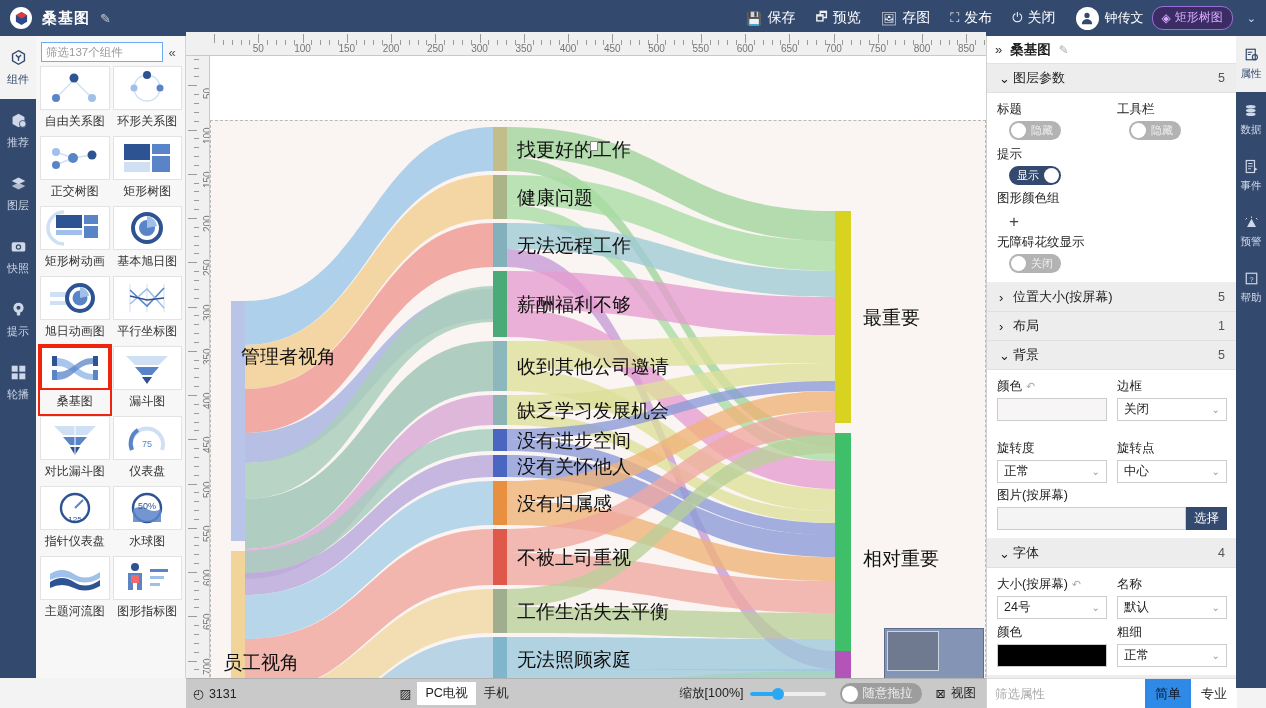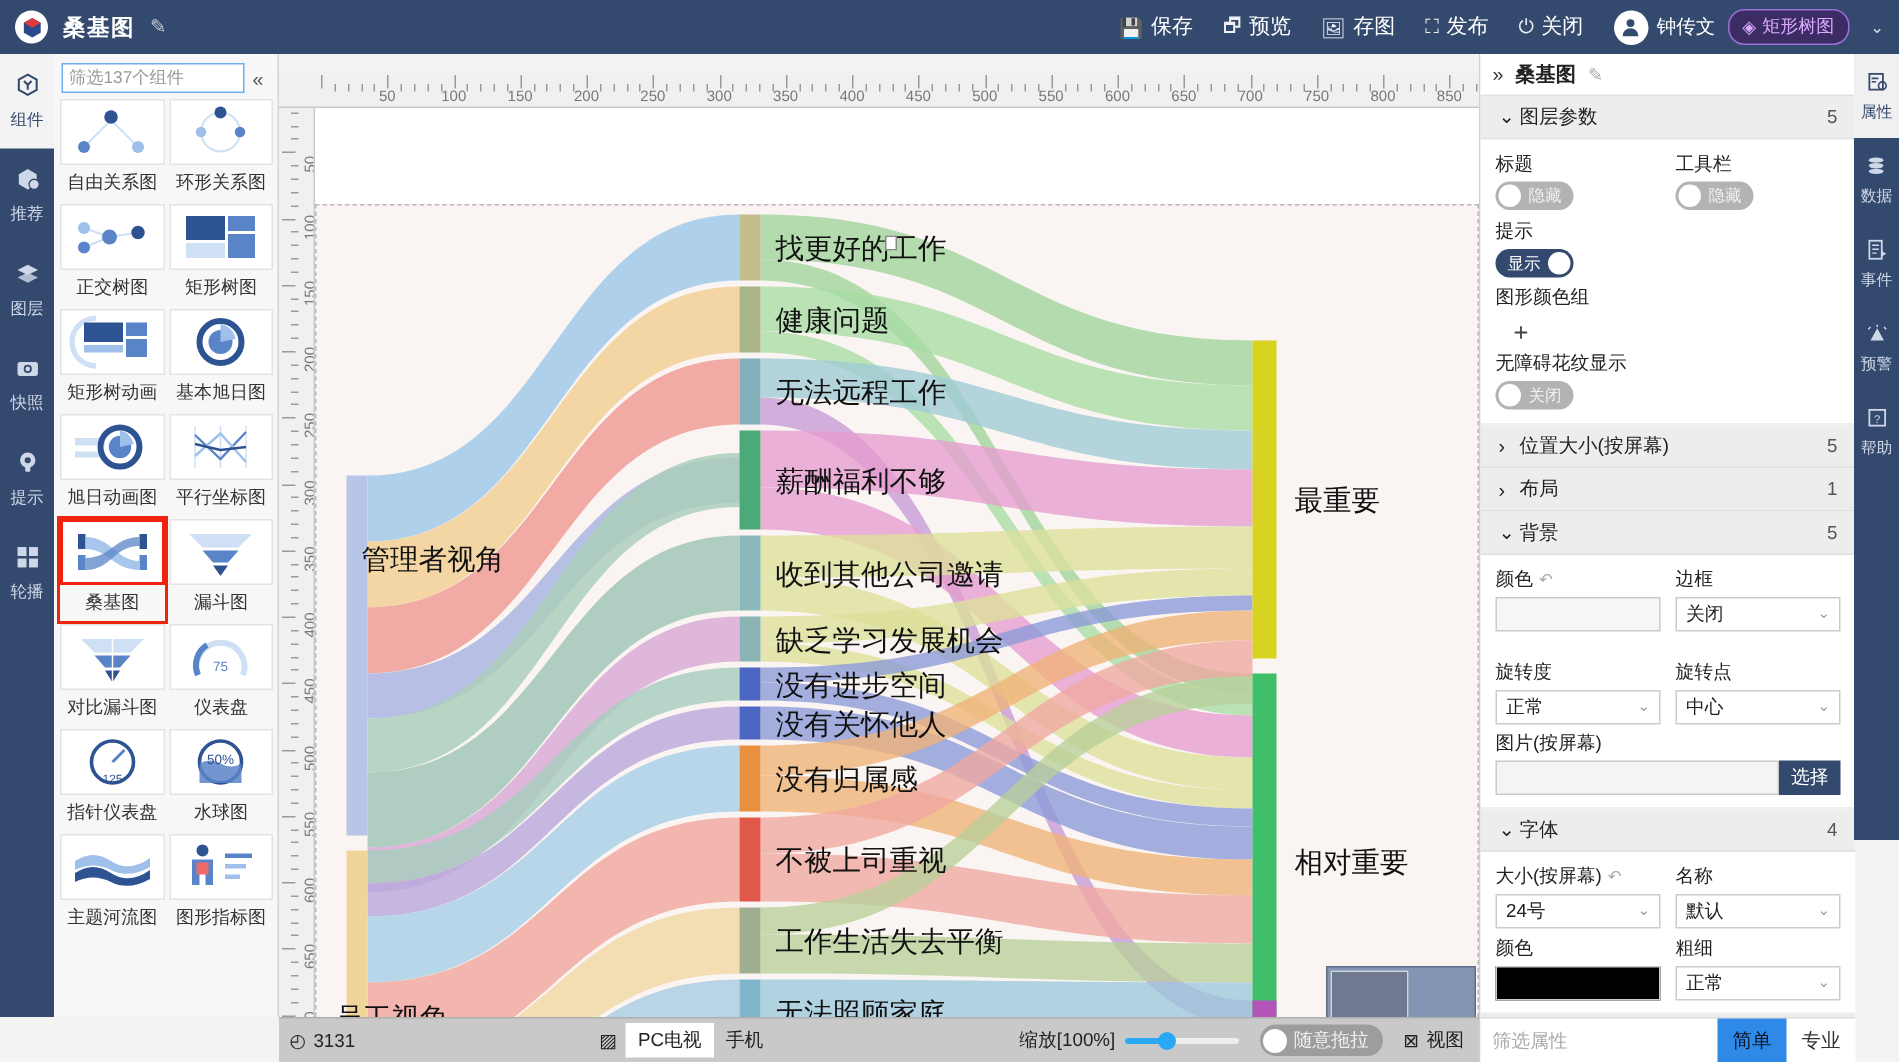--- a/index.html
+++ b/index.html
@@ -78,21 +78,21 @@
   .citem.selected { outline:2px solid #f0240c; outline-offset:0px; }
   #comp .footer {
     position:absolute; bottom:0; left:0; width:150px; height:30px;
     border-top:1px solid #d8d8d8; background:#f7f7f7;
     display:flex; align-items:center; padding:0 8px; font-size:13px; color:#333;
   }
   #comp .footer .cnt { margin-left:auto; }
 
   
   #canvasarea {
-    position:absolute; left:186px; top:48px; width:800px; height:516px;
+    position:absolute; left:186px; top:32px; width:800px; height:516px;
     background:#f9a8d4;
   }
   #hruler {
     position:absolute; left:0; top:0; width:800px; height:24px;
     background:#f0f0f0; border-bottom:1px solid #c9c9c9; overflow:hidden;
   }
   #vruler {
     position:absolute; left:0; top:24px; width:24px; height:626px;
     background:#f0f0f0; border-right:1px solid #c9c9c9; overflow:hidden;
   }
@@ -169,21 +169,21 @@
   }
   .sect-h .cnum { margin-left:auto; color:#555; font-size:12.5px; }
   .sect-h .arrow { width:14px; display:inline-block; }
   .sect-b { padding:6px 10px 8px; background:#fff; border-bottom:1px solid #eee; }
   .frow { display:flex; gap:10px; }
   .fcol { flex:1; min-width:0; }
   .flabel { font-size:12.5px; color:#222; margin:2px 0 3px; display:flex; align-items:center; gap:4px;}
   .flabel .undo { color:#aaa; font-size:11px; }
   .sw {
     display:inline-flex; align-items:center; border-radius:10px; height:19px;
-    background:#b3b3b3; padding:2px; width:52px; position:relative;
+    background:#b3b3b3; padding:2px; width:52px; position:relative;margin-left:12px;
   }
   .sw .knob { width:15px; height:15px; border-radius:50%; background:#fff; }
   .sw .txt { font-size:11px; color:#f0f0f0; margin:0 5px; }
   .sw.on { background:#34496e; }
   .sw.on .knob { order:2; }
   .sw.on .txt { order:1; margin-left:6px; color:#fff; }
   .plus { font-size:17px; color:#444; padding:2px 0 0 12px; }
   .sel {
     height:23px; border:1px solid #ccc; background:#fff; display:flex;
     align-items:center; padding:0 6px; font-size:12.5px; color:#222;
@@ -203,21 +203,21 @@
   }
   #props .pfoot .fin {
     flex:1; height:30px; border:none; font-size:12.5px; color:#aaa;
     padding:0 8px; line-height:30px;
   }
   #props .pfoot .tb { padding:0 10px; height:30px; line-height:30px; font-size:13px; cursor:pointer;}
   #props .pfoot .tb.on { background:#2e8ae6; color:#0f172a; }
 
   
   #rrail {
-    position:absolute; left:1236px; top:36px; width:30px; height:524px;
+    position:absolute; left:1236px; top:36px; width:30px; height:652px;
     background:#34496e;
   }
   #rrail .ritem {
     width:30px; height:56px; display:flex; flex-direction:column;
     align-items:center; justify-content:center; color:#cfd8e8; cursor:pointer;
   }
   #rrail .ritem.active { background:#f0f0f0; color:#34496e; }
   #rrail .ricon { font-size:15px; margin-bottom:2px; }
   #rrail .rlabel { font-size:10.5px; }
   #bottomstrip {

